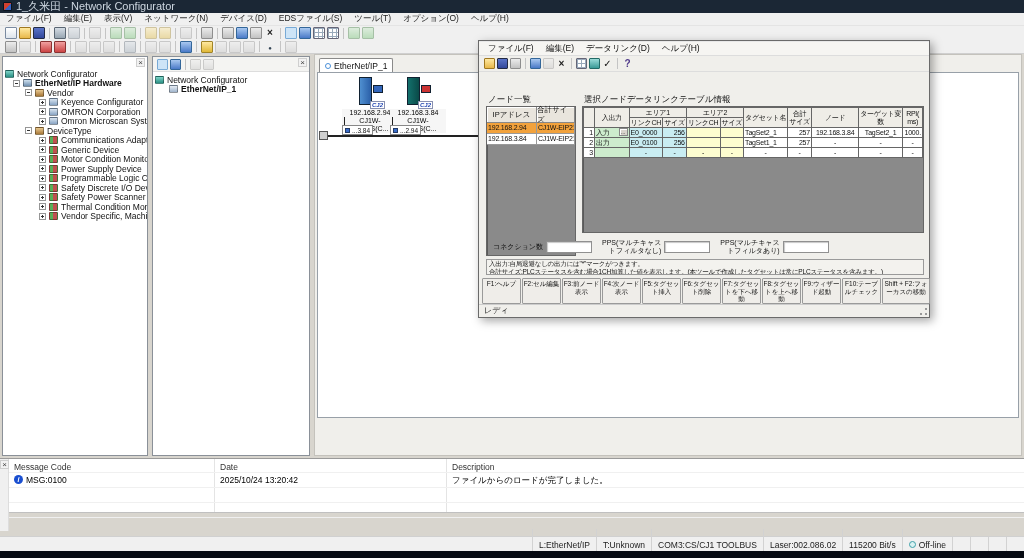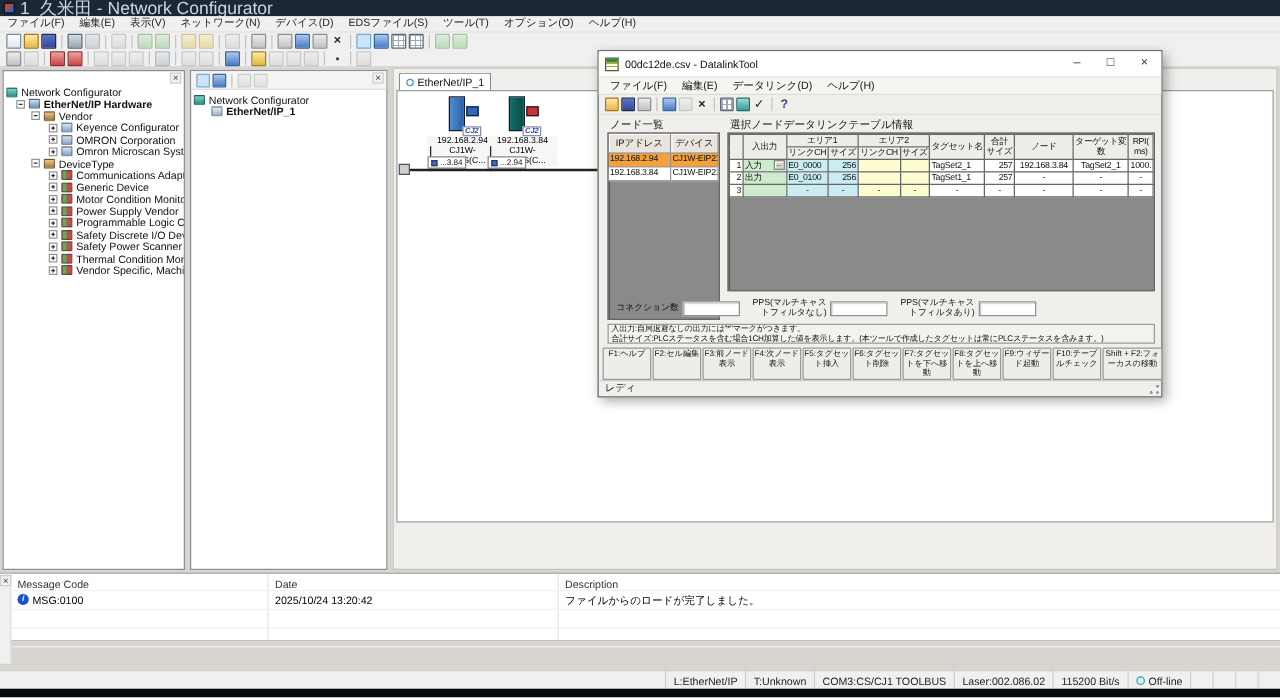--- a/index.html
+++ b/index.html
@@ -1,21 +1,21 @@
 <!DOCTYPE html>
 <html><head>
 <meta charset="utf-8">
 <style>
   *{margin:0;padding:0;box-sizing:border-box}
   html,body{width:1024px;height:558px;overflow:hidden}
   body{font-family:"Liberation Sans","DejaVu Sans",sans-serif;font-size:9px;color:#111;background:#d8d5ce}
   .screen{position:relative;width:1024px;height:558px;background:#d8d5ce;overflow:hidden}
 
   
-  .titlebar{position:absolute;left:0;top:0;right:0;height:13px;background:#1b2735;color:#cdd6e0;display:flex;align-items:center;padding-left:3px;font-size:14px}
+  .titlebar{position:absolute;left:0;top:0;right:0;height:13px;background:#1b2735;color:#cdd6e0;display:flex;align-items:center;padding-left:3px;font-size:11px}
   .appicon{width:9px;height:9px;margin-right:4px;border-radius:1px;background:linear-gradient(135deg,#d04030 0 50%,#3a62c0 50% 100%);border:1px solid #0a1420}
   .menubar{position:absolute;left:0;top:13px;right:0;height:13px;background:#f0f0f0;display:flex;align-items:center;font-size:8.5px;color:#222;border-bottom:1px solid #e4e4e4}
   .menubar span{padding:0 6px;cursor:default}
   .toolbar{position:absolute;left:0;right:0;background:#f0f0f0;display:flex;align-items:center;padding-left:4px}
   .tb1{top:26px;height:14px}
   .tb2{top:40px;height:14px;border-bottom:1px solid #cfcfcf}
   .tsep{width:1px;height:11px;background:#c4c4c4;margin:0 3px;flex:0 0 auto}
   .ic{width:12px;height:12px;margin:0 1px;border-radius:1px;flex:0 0 auto;position:relative;text-align:center;line-height:11px;font-size:10px}
   .ic-doc{background:linear-gradient(#ffffff,#dde4ec);border:1px solid #7a8aa0}
   .ic-folder{background:linear-gradient(#ffe9a0,#e8b84a);border:1px solid #a07820}
@@ -277,21 +277,21 @@
           <span>Generic Device</span>
         </div>
       <div class="trow" style="padding-left:34px">
           <span class="exp plus"></span>
           <span class="tico tico-dev"></span>
           <span>Motor Condition Monitoring Device</span>
         </div>
       <div class="trow" style="padding-left:34px">
           <span class="exp plus"></span>
           <span class="tico tico-dev"></span>
-          <span>Power Supply Vendor</span>
+          <span>Power Supply Device</span>
         </div>
       <div class="trow" style="padding-left:34px">
           <span class="exp plus"></span>
           <span class="tico tico-dev"></span>
           <span>Programmable Logic Controller</span>
         </div>
       <div class="trow" style="padding-left:34px">
           <span class="exp plus"></span>
           <span class="tico tico-dev"></span>
           <span>Safety Discrete I/O Device</span>
@@ -410,29 +410,20 @@
         </span>
       <span class="sbc empty"></span>
       <span class="sbc empty"></span>
       <span class="sbc empty"></span>
       <span class="sbc empty"></span>
     </div>
   </div>
   <div class="bottomstrip"></div>
 
   <div class="dialog">
-    <div class="dlg-title">
-      <span class="dlg-icon"></span>
-      <span>00dc12de.csv - DatalinkTool</span>
-      <span class="dlg-controls">
-        <span class="dlg-btn min"></span>
-        <span class="dlg-btn max"></span>
-        <span class="dlg-btn cls"></span>
-      </span>
-    </div>
     <div class="dlg-menu">
       <span>ファイル(F)</span>
       <span>編集(E)</span>
       <span>データリンク(D)</span>
       <span>ヘルプ(H)</span>
     </div>
     <div class="dlg-tools">
       <span class="ic ic-folder"></span>
       <span class="ic ic-floppy"></span>
       <span class="ic ic-gray"></span>
@@ -445,21 +436,21 @@
       <span class="ic ic-teal"></span>
       <span class="ic ic-check"></span>
       <span class="tsep"></span>
       <span class="ic ic-help"></span>
     </div>
 
     <span class="grouplabel" style="left:9px;top:53px">ノード一覧</span>
     <div class="nodelist">
       <div class="nl-head">
         <span class="nl-hcell w-ip">IPアドレス</span>
-        <span class="nl-hcell w-dev">デバイス</span>
+        <span class="nl-hcell w-dev">合計サイズ</span>
       </div>
       <div class="nl-row sel">
         <span class="nl-cell w-ip">192.168.2.94</span>
         <span class="nl-cell w-dev">CJ1W-EIP21</span>
       </div>
       <div class="nl-row">
         <span class="nl-cell w-ip">192.168.3.84</span>
         <span class="nl-cell w-dev">CJ1W-EIP21</span>
       </div>
     </div>

